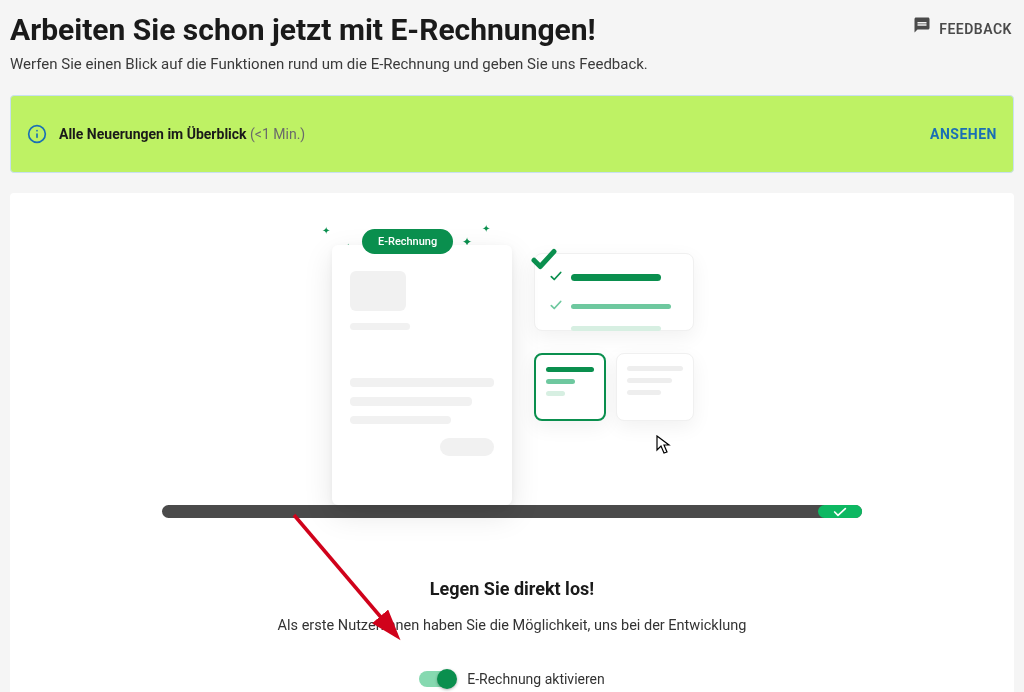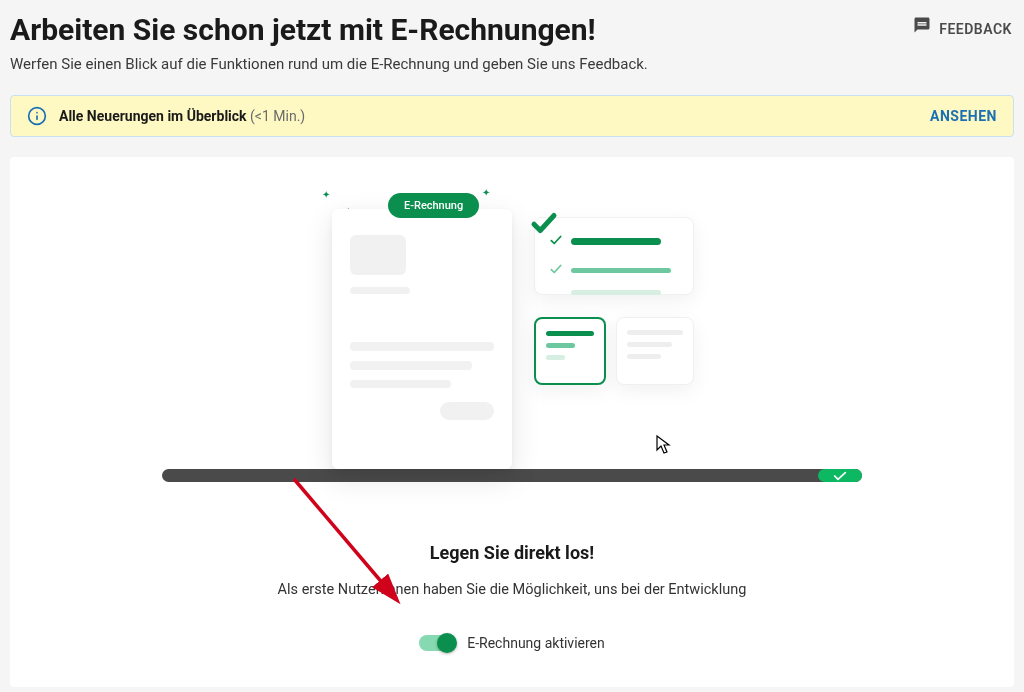--- a/index.html
+++ b/index.html
@@ -3,41 +3,41 @@
   <meta charset="utf-8">
   <style>
     * { box-sizing: border-box; margin: 0; padding: 0; }
     body { font-family: -apple-system, BlinkMacSystemFont, "Segoe UI", Roboto, Helvetica, Arial, sans-serif; background: #f5f5f5; width: 1024px; height: 692px; overflow: hidden; color: #1a1a1a; }
     .page { padding: 12px 10px 0 10px; }
     .header-row { display: flex; justify-content: space-between; align-items: flex-start; }
     .page-title { font-size: 30px; font-weight: 700; color: #1a1a1a; }
     .feedback-btn { display: flex; align-items: flex-end; gap: 8px; font-size: 14px; font-weight: 600; color: #4a4a4a; letter-spacing: 0.5px; cursor: pointer; padding: 4px 2px; }
     .feedback-btn svg { width: 18px; height: 18px; fill: #4a4a4a; }
     .subtitle { font-size: 15px; color: #3a3a3a; margin-top: 8px; }
-    .info-banner { display: flex; align-items: center; background: #fef9c3; border: 1px solid #c8e0f0; border-radius: 4px; margin-top: 22px; padding: 10px 16px; }
+    .info-banner { display: flex; align-items: center; background: #bef264; border: 1px solid #c8e0f0; border-radius: 4px; margin-top: 22px; padding: 28px 16px; }
     .info-icon { color: #1a6fb5; margin-right: 12px; display:flex; }
     .info-icon svg { width: 20px; height: 20px; stroke: #1a6fb5; }
     .info-text { font-size: 14px; color: #1a1a1a; flex: 1; }
     .info-text .bold { font-weight: 700; }
     .info-text .dim { color: #6a6a6a; }
     .ansehen { font-size: 14px; font-weight: 700; color: #1a6fb5; letter-spacing: 0.5px; cursor: pointer; }
     .card { background: #fff; border-radius: 4px; margin-top: 20px; padding: 30px 20px 10px 20px; position: relative; height: 530px; }
     .illustration-wrap { position: relative; width: 700px; margin: 0 auto; }
     .illus { position: relative; height: 295px; }
 
     
     .star { position: absolute; color: #0a8f4e; font-size: 14px; }
     .s1 { left: 160px; top: 2px; font-size:10px;}
     .s2 { left: 180px; top: 18px; font-size:12px; transform: rotate(20deg);}
     .s3 { left: 300px; top: 12px; font-size:12px;}
     .s4 { left: 320px; top: 0px; font-size:10px;}
     .s5 { left: 330px; top: 20px; font-size:10px; transform: rotate(-15deg);}
 
     
-    .pill { position: absolute; left: 226px; top: 6px; background: #0a8f4e; color: #fff; font-size: 11px; font-weight: 500; padding: 6px 16px; border-radius: 20px; z-index: 3; }
+    .pill { position: absolute; left: 200px; top: 6px; background: #0a8f4e; color: #fff; font-size: 11px; font-weight: 500; padding: 6px 16px; border-radius: 20px; z-index: 3; }
 
     
     .doc { position: absolute; left: 170px; top: 22px; width: 180px; height: 260px; background: #fff; border-radius: 6px; box-shadow: 0 10px 30px rgba(0,0,0,0.10), 0 2px 6px rgba(0,0,0,0.05); z-index: 2; padding: 26px 18px 18px 18px; }
     .doc .logo-box { width: 56px; height: 40px; background: #f1f1f1; border-radius: 6px; margin-bottom: 12px; }
     .doc .line-s { width: 60px; height: 7px; background: #f1f1f1; border-radius: 4px; margin-bottom: 8px; }
     .doc .spacer { height: 40px; }
     .doc .line-l { height: 9px; background: #f1f1f1; border-radius: 4px; margin-bottom: 10px; }
     .doc .w1 { width: 100%; }
     .doc .w2 { width: 85%; }
     .doc .w3 { width: 70%; height:8px;}

